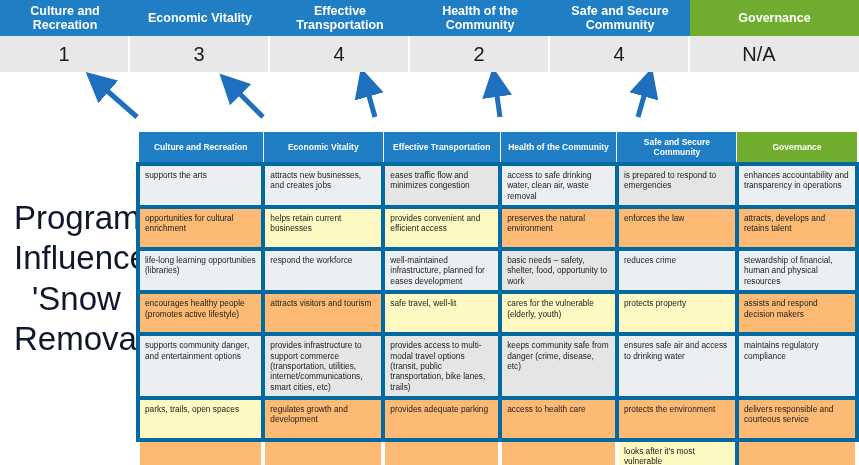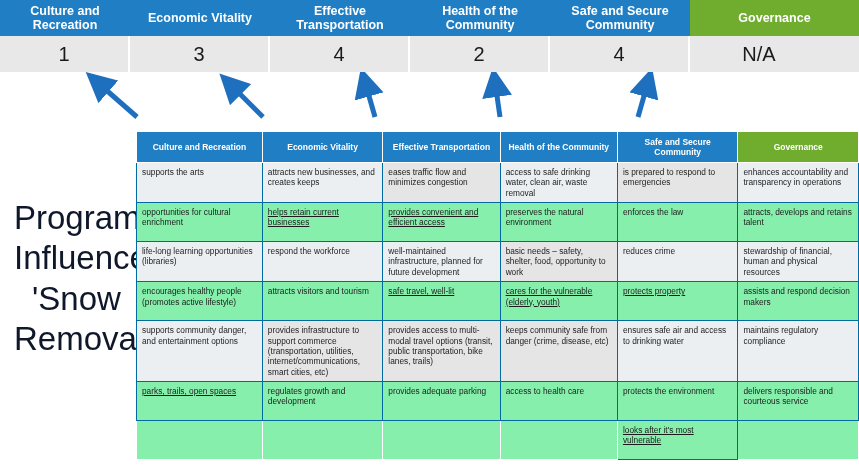--- a/index.html
+++ b/index.html
@@ -69,28 +69,28 @@
     line-height:1.2;
     border:1px solid #ffffff;
     height:22px;
   }
   #matrix td{
     font-size:8.3px;
     color:#1c1c1c;
     vertical-align:top;
     padding:4px 5px;
     line-height:1.25;
-    border:1px solid #0369a1;
+    border:4px solid #0369a1;
     background:#eceff1;
     height:30px;
   }
   #matrix td.hl{background:#e5e5e5;}
   #matrix td.empty{background:#ffffff;border-color:#ffffff;}
-  #matrix tr.alt td{background:#86efac;}
-  #matrix tr.alt td.hl{background:#86efac;text-decoration:underline;}
+  #matrix tr.alt td{background:#fdba74;}
+  #matrix tr.alt td.hl{background:#fef9c3;}
 
   .c0{width:118px;}
   .c1{width:113px;}
   .c2{width:110px;}
   .c3{width:110px;}
   .c4{width:113px;}
   .c5{width:113px;}
 </style>
 </head>
 <body>
@@ -144,38 +144,38 @@
       <th style="background:#1f7ec4;">Economic Vitality</th>
       <th style="background:#1f7ec4;">Effective Transportation</th>
       <th style="background:#1f7ec4;">Health of the Community</th>
       <th style="background:#1f7ec4;">Safe and Secure Community</th>
       <th style="background:#70ad2f;">Governance</th>
     </tr>
   </thead>
   <tbody>
     <tr>
       <td>supports the arts</td>
-      <td>attracts new businesses, and creates keeps</td>
+      <td>attracts new businesses, and creates jobs</td>
       <td class="hl">eases traffic flow and minimizes congestion</td>
       <td>access to safe drinking water, clean air, waste removal</td>
       <td class="hl">is prepared to respond to emergencies</td>
       <td>enhances accountability and transparency in operations</td>
     </tr>
     <tr class="alt">
       <td>opportunities for cultural enrichment</td>
       <td class="hl">helps retain current businesses</td>
       <td class="hl">provides convenient and efficient access</td>
       <td>preserves the natural environment</td>
       <td>enforces the law</td>
       <td>attracts, develops and retains talent</td>
     </tr>
     <tr>
       <td>life-long learning opportunities (libraries)</td>
       <td>respond the workforce</td>
-      <td>well-maintained infrastructure, planned for future development</td>
+      <td>well-maintained infrastructure, planned for eases development</td>
       <td class="hl">basic needs – safety, shelter, food, opportunity to work</td>
       <td>reduces crime</td>
       <td>stewardship of financial, human and physical resources</td>
     </tr>
     <tr class="alt">
       <td>encourages healthy people (promotes active lifestyle)</td>
       <td>attracts visitors and tourism</td>
       <td class="hl">safe travel, well-lit</td>
       <td class="hl">cares for the vulnerable (elderly, youth)</td>
       <td class="hl">protects property</td>

